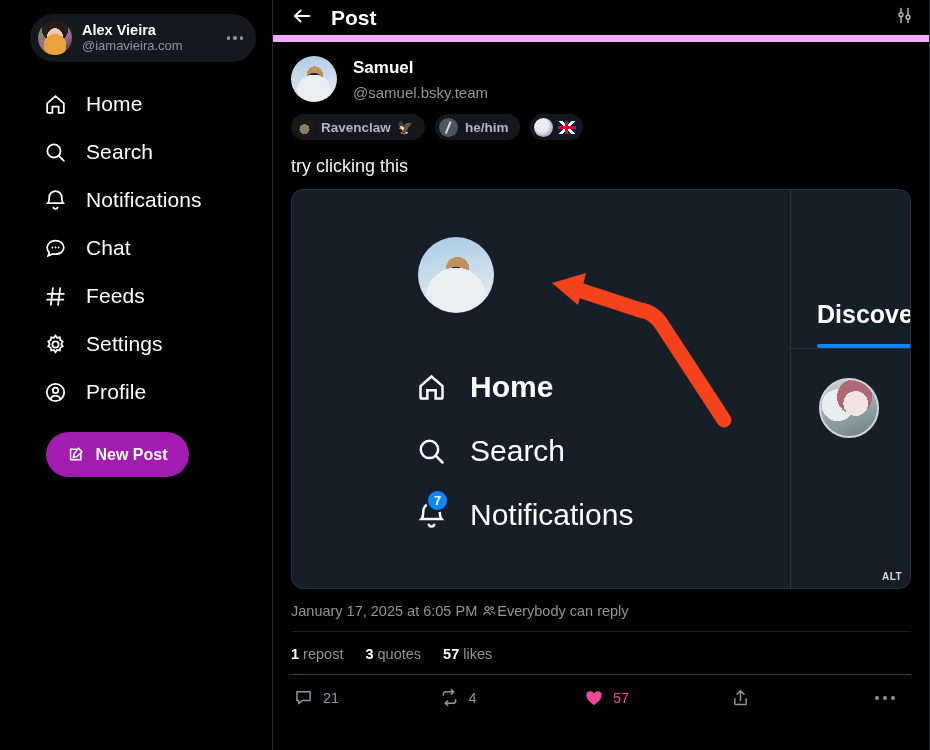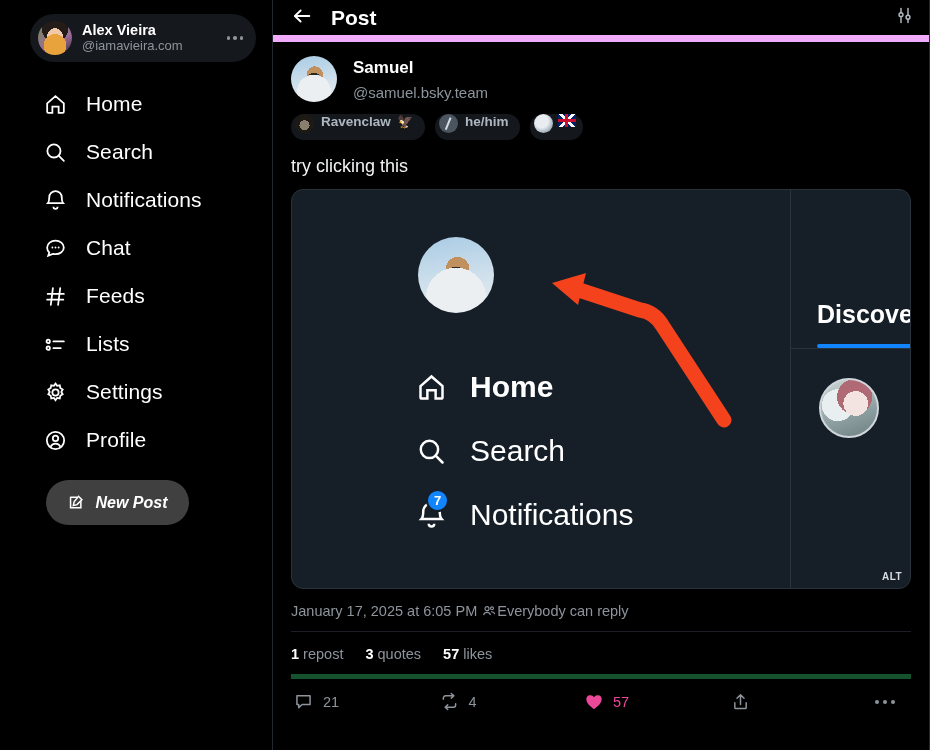--- a/index.html
+++ b/index.html
@@ -54,25 +54,24 @@
     padding:11px 0 11px 42px;
     color:#fff;
   }
   .nav-item .nav-label { font-size:21px; letter-spacing:.1px; }
   .nav-icon { width:26px;height:26px;flex:0 0 26px; display:flex;align-items:center;justify-content:center; }
   .nav-icon svg { width:25px;height:25px; stroke:#fff; fill:none; stroke-width:1.7; }
 
   .newpost {
     margin:16px 0 0 46px;
     width:143px;height:45px;
-    background:#404040;
+    background:#a21caf;
     border-radius:24px;
     display:flex;align-items:center;justify-content:center;gap:9px;
     color:#fff;
-    font-style:italic;
   }
   .newpost svg { width:19px;height:19px;stroke:#fff;fill:none;stroke-width:1.9; }
   .newpost span { font-size:16px;font-weight:bold; }
 
   
   .main {
     width:658px; height:750px;
     border-left:1px solid #232830;
     border-right:1px solid #232830;
     background:#000;
@@ -100,21 +99,21 @@
       radial-gradient(circle at 52% 40%, #c0905e 0 22%, transparent 22%),
       linear-gradient(170deg,#a9cbe4 0%,#cfe0ec 55%,#e8eef3 100%);
   }
   .author-text { line-height:1.2; padding-top:2px; }
   .author-name { font-size:17px;font-weight:bold;color:#fff; }
   .author-handle { font-size:15px;color:#8d949c;margin-top:6px; }
 
   .badges { display:flex; gap:10px; margin-top:12px; }
   .badge {
     height:26px; border-radius:14px; background:#14181d;
-    display:flex; align-items:flex-start; gap:7px;
+    display:flex; align-items:center; gap:7px;
     padding:0 11px 0 4px;
     font-size:13.5px; color:#aeb6bf; font-weight:bold;
   }
   .badge-img { width:19px;height:19px;border-radius:50%;flex:0 0 19px; }
   .badge-raven { background:radial-gradient(circle at 50% 60%,#8a7f6d 0 34%,#1d1a16 34%); }
   .badge-pro { background:#4b5560; position:relative; }
   .badge-pro::after {
     content:""; position:absolute; left:50%; top:3px;
     width:1.6px;height:13px;background:#d7dde3;
     transform:translateX(-50%) rotate(22deg);
@@ -192,21 +191,21 @@
   .alt-badge {
     position:absolute; right:8px; bottom:6px;
     font-size:10px;font-weight:bold;color:#d7dde3;
     letter-spacing:.4px;
   }
 
   .meta { display:flex; align-items:center; margin:14px 0 0 0; font-size:14.5px; color:#8d949c; }
   .meta svg { width:16px;height:16px;stroke:#8d949c;fill:none;stroke-width:1.7; }
   .meta-sep { width:4px; }
 
-  .stats { display:flex; gap:22px; font-size:14.5px; color:#8d949c; padding:14px 0 12px 0; border-bottom:5px solid #14532d; border-top:1px solid #1c2026; margin-top:12px; }
+  .stats { display:flex; gap:22px; font-size:14.5px; color:#8d949c; padding:14px 0 12px 0; border-bottom:1px solid #14532d; border-top:1px solid #1c2026; margin-top:12px; }
   .stats b { color:#fff; }
 
   .actions { display:flex; align-items:center; padding:12px 6px 0 2px; }
   .act { display:flex; align-items:center; gap:9px; color:#8d949c; font-size:14.5px; }
   .act svg { width:21px;height:21px;stroke:#8d949c;fill:none;stroke-width:1.7; }
   .a1{width:150px;} .a2{width:150px;} .a3{width:150px;} .a4{width:150px;}
   .act-like svg { stroke:none; fill:#ec4899; width:20px;height:20px; }
   .act-like span { color:#ec4899; }
   .act-more { display:flex; gap:4px; margin-left:auto; padding-right:10px; }
   .act-more i { width:4px;height:4px;border-radius:50%;background:#8d949c;display:block; }
@@ -277,31 +276,20 @@
         <svg viewBox="0 0 24 24" stroke-linecap="round">
             <line x1="9.5" y1="4" x2="7.5" y2="20"></line>
             <line x1="16.5" y1="4" x2="14.5" y2="20"></line>
             <line x1="4.5" y1="9.5" x2="20" y2="9.5"></line>
             <line x1="4" y1="15" x2="19.5" y2="15"></line>
           </svg>
       </span>
       <span class="nav-label">Feeds</span>
     </div>
 
-    <div class="nav-item">
-      <span class="nav-icon">
-        <svg viewBox="0 0 24 24" stroke-linecap="round">
-            <circle cx="5" cy="9" r="1.6"></circle>
-            <circle cx="5" cy="15.5" r="1.6"></circle>
-            <line x1="10" y1="9" x2="20" y2="9"></line>
-            <line x1="10" y1="15.5" x2="17" y2="15.5"></line>
-          </svg>
-      </span>
-      <span class="nav-label">Lists</span>
-    </div>
 
     <div class="nav-item">
       <span class="nav-icon">
         <svg viewBox="0 0 24 24">
             <circle cx="12" cy="12" r="3"></circle>
             <path d="M12 3.4l1.5 2.2 2.6-.5.5 2.6 2.3 1.4-1.3 2.3 1.3 2.3-2.3 1.4-.5 2.6-2.6-.5L12 19.4l-1.5-2.2-2.6.5-.5-2.6-2.3-1.4 1.3-2.3L5.1 9.1l2.3-1.4.5-2.6 2.6.5z"></path>
           </svg>
       </span>
       <span class="nav-label">Settings</span>
     </div>

